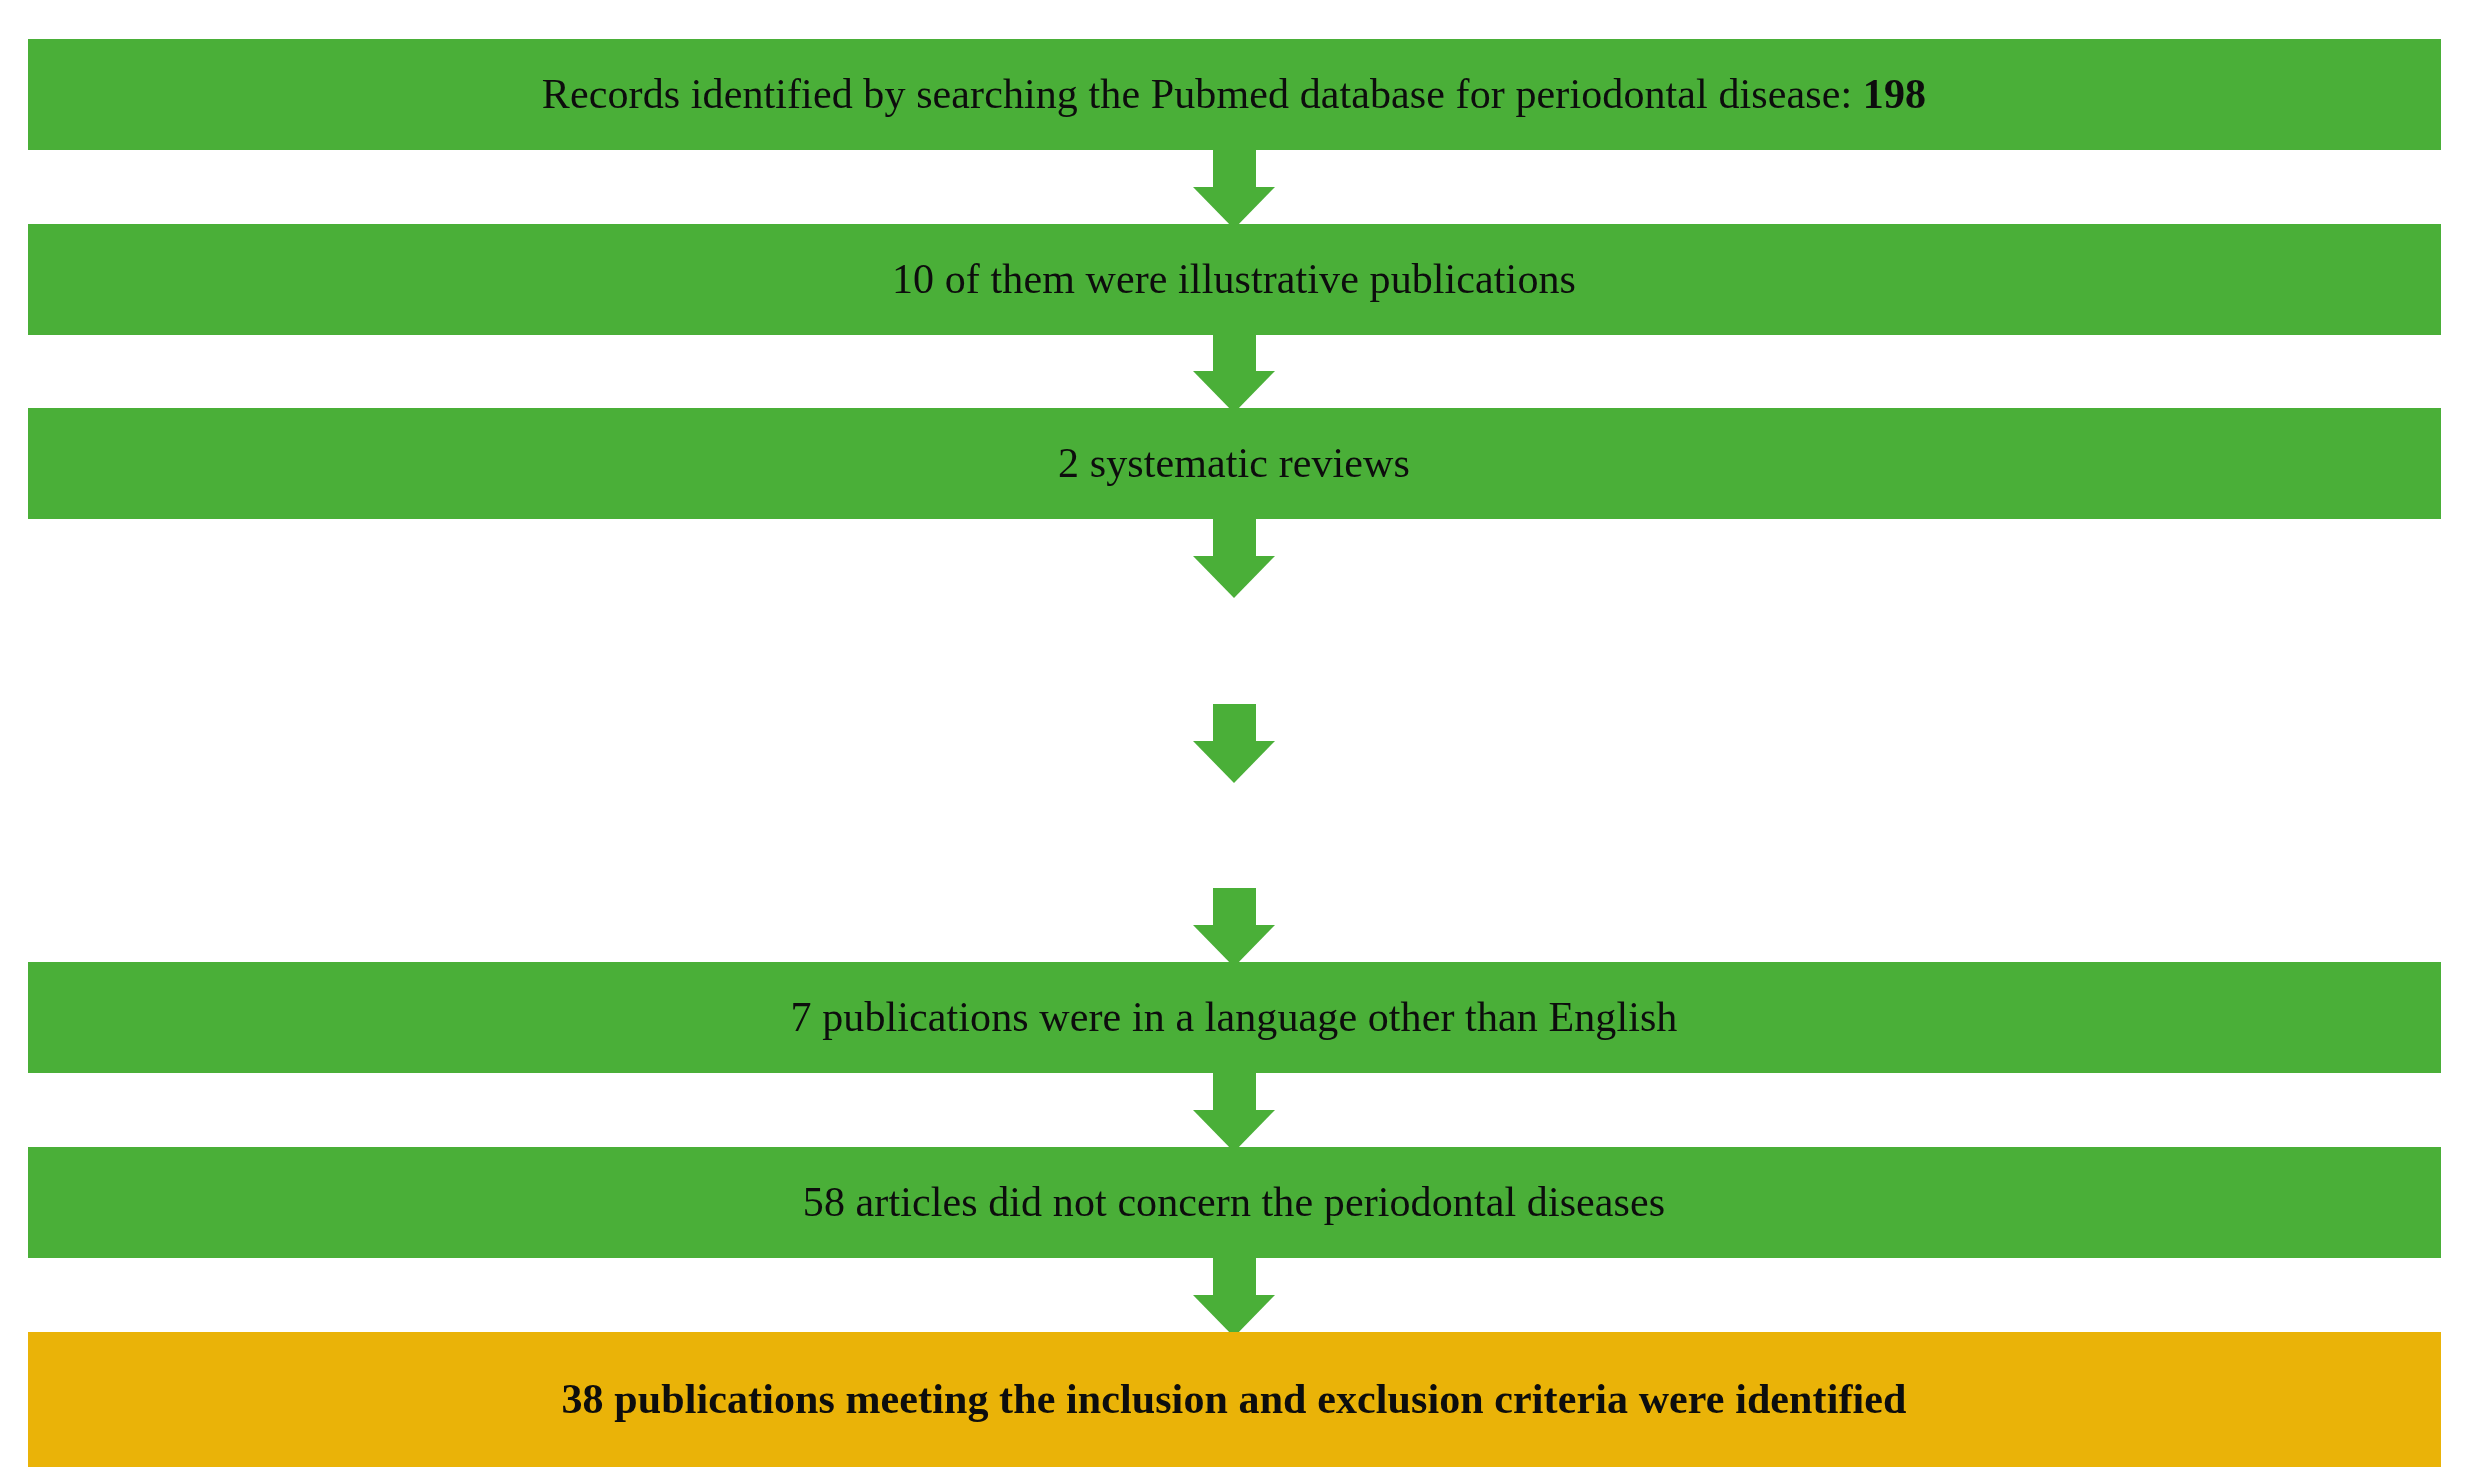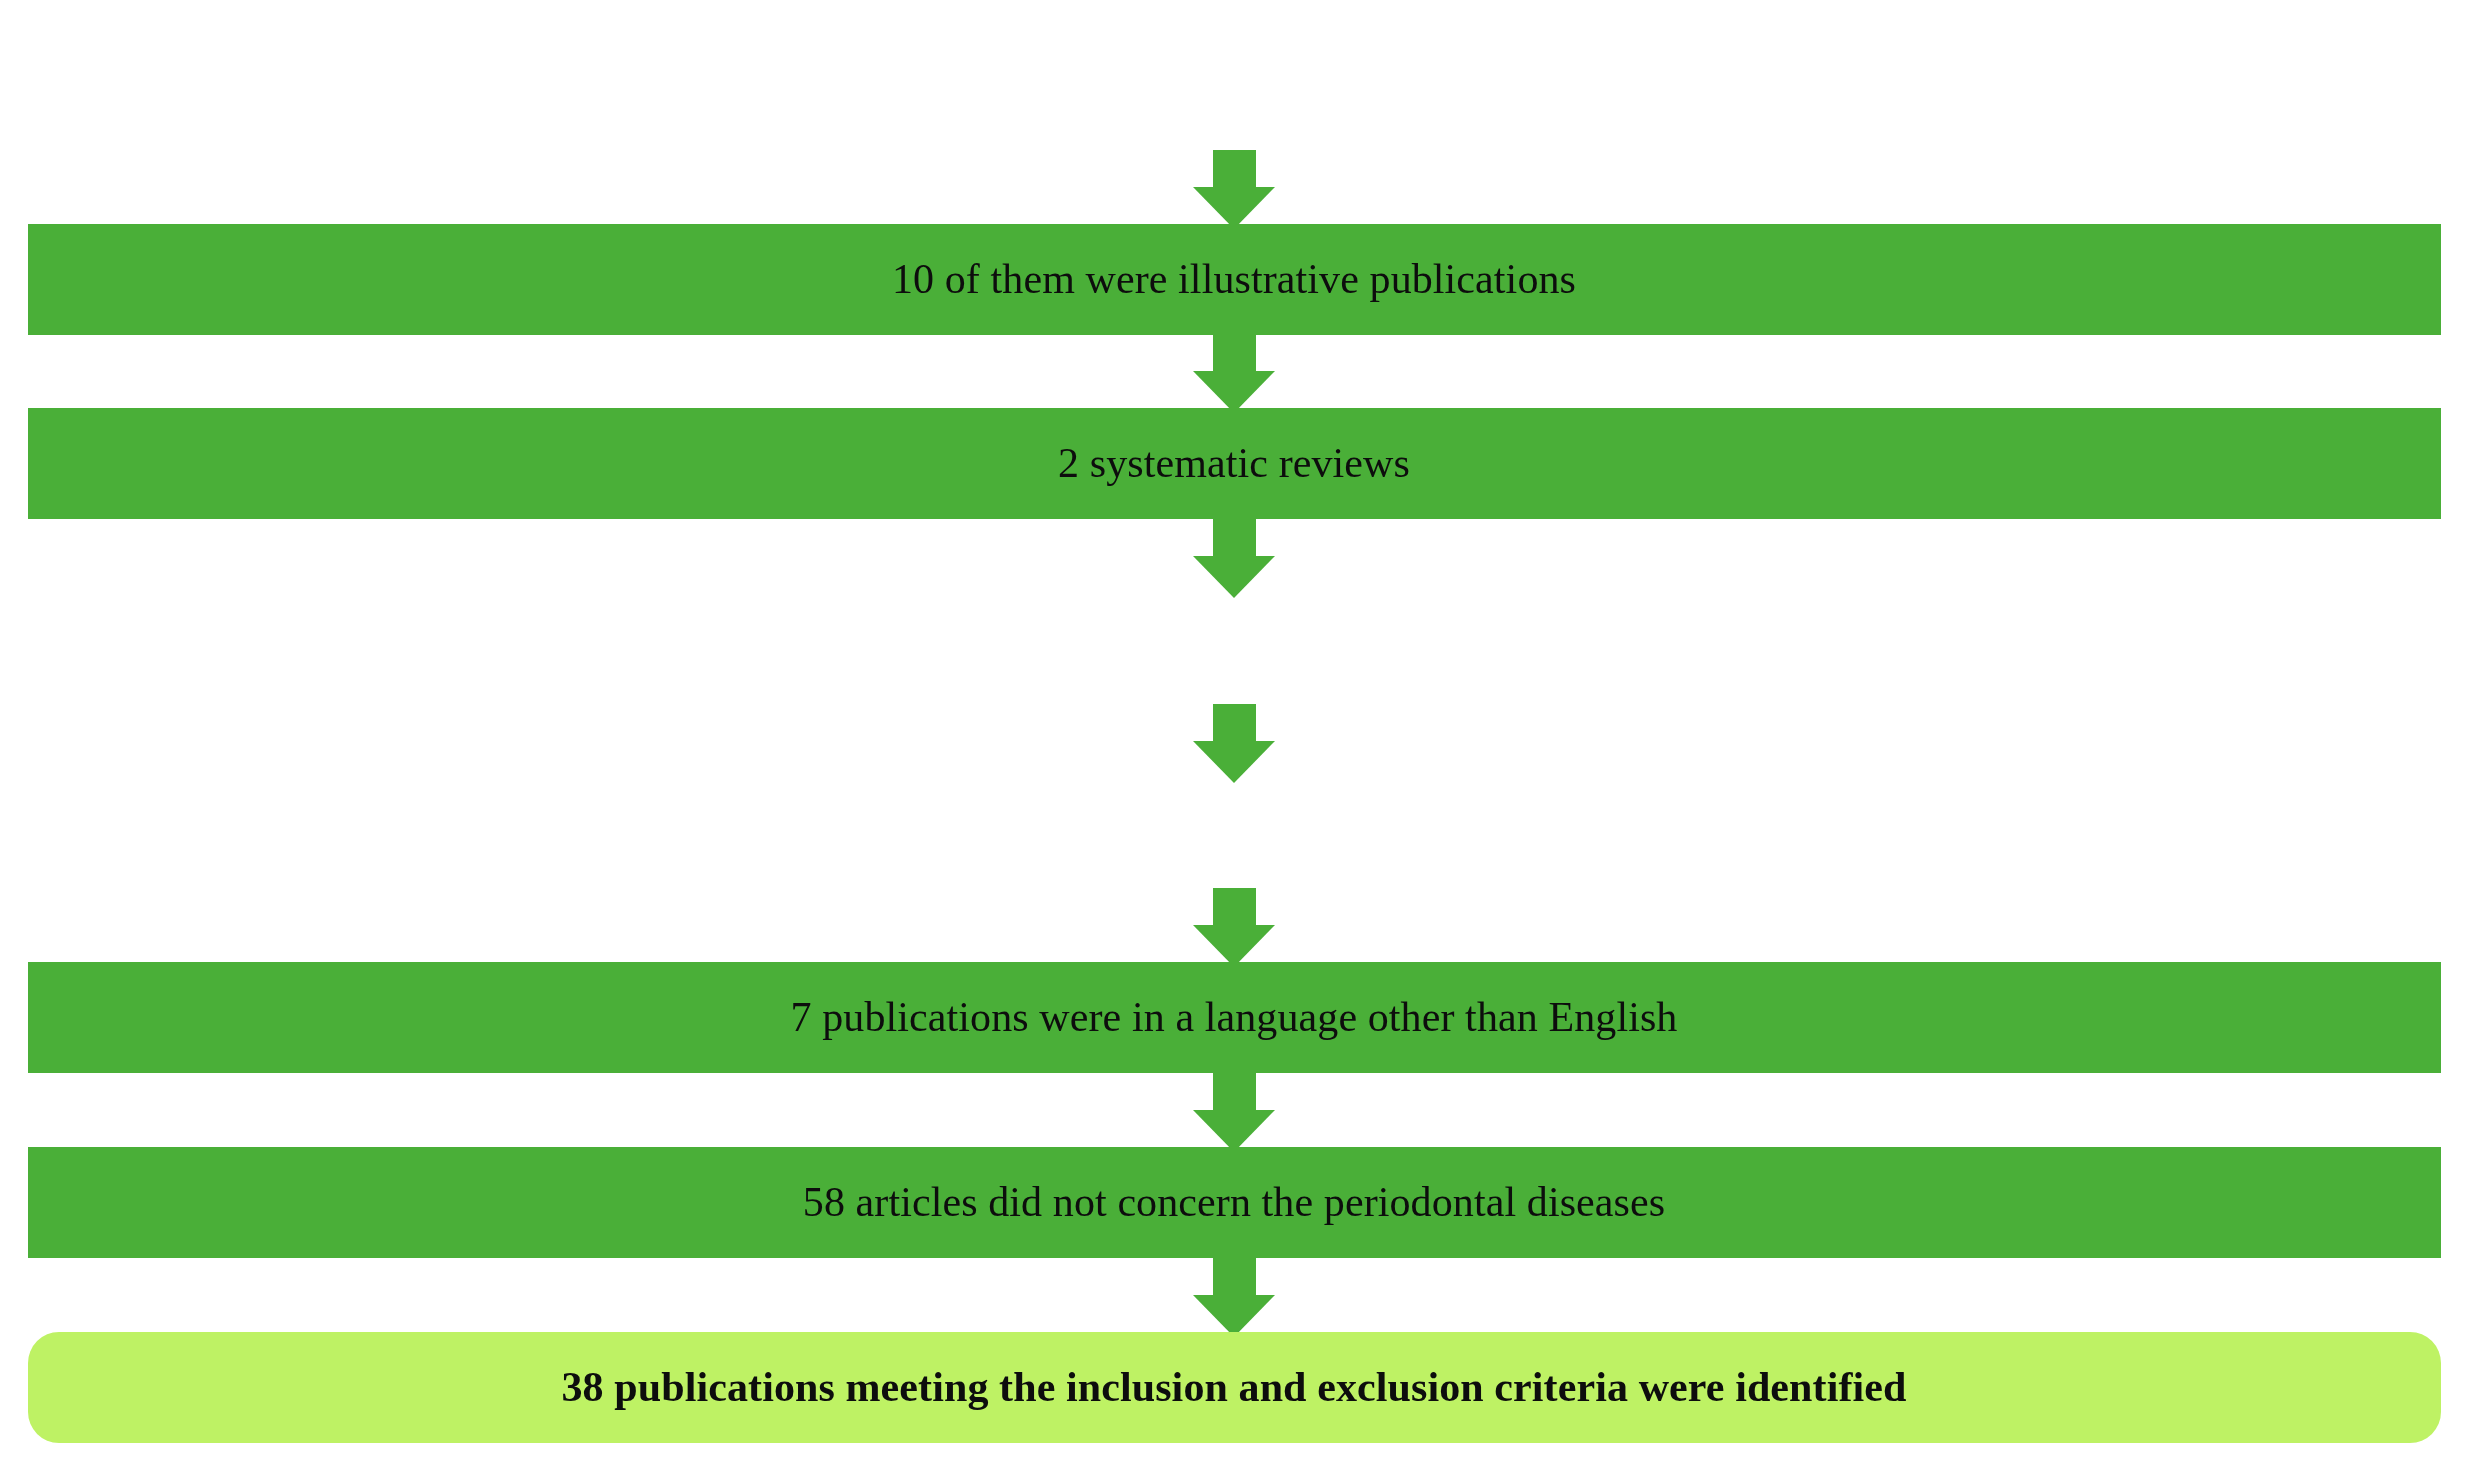--- a/index.html
+++ b/index.html
@@ -76,20 +76,23 @@
     border-top: 42px solid #4aaf38;
   }
 
   
 </style>
 </head>
 <body>
 
 <div class="flow-canvas" style="background: rgb(255, 255, 255);">
 
+<div class="flow-box" style="top: 39px; left: 27.5px; width: 2413px; height: 111px; background: rgb(74, 175, 56);">
+      <div class="flow-box-text" style="color: rgb(13, 13, 13);">Records identified by searching the Pubmed database for periodontal disease: <span class="strong">198</span></div>
+    </div>
     <div class="flow-arrow" style="left: 1234px; top: 150px; height: 78px;">
       <div class="shaft" style="height: 37px; background: rgb(74, 175, 56);"></div>
       <div class="head" style="top: 37px; border-top-color: rgb(74, 175, 56);"></div>
     </div>
     <div class="flow-box" style="top: 224px; left: 27.5px; width: 2413px; height: 111px; background: rgb(74, 175, 56);">
       <div class="flow-box-text" style="color: rgb(13, 13, 13);">10 of them were illustrative publications</div>
     </div>
     <div class="flow-arrow" style="left: 1234px; top: 334px; height: 78px;">
       <div class="shaft" style="height: 37px; background: rgb(74, 175, 56);"></div>
       <div class="head" style="top: 37px; border-top-color: rgb(74, 175, 56);"></div>
@@ -116,17 +119,17 @@
       <div class="shaft" style="height: 37px; background: rgb(74, 175, 56);"></div>
       <div class="head" style="top: 37px; border-top-color: rgb(74, 175, 56);"></div>
     </div>
     <div class="flow-box" style="top: 1147px; left: 27.5px; width: 2413px; height: 111px; background: rgb(74, 175, 56);">
       <div class="flow-box-text" style="color: rgb(13, 13, 13);">58 articles did not concern the periodontal diseases</div>
     </div>
     <div class="flow-arrow" style="left: 1234px; top: 1258px; height: 78px;">
       <div class="shaft" style="height: 37px; background: rgb(74, 175, 56);"></div>
       <div class="head" style="top: 37px; border-top-color: rgb(74, 175, 56);"></div>
     </div>
-    <div class="flow-box" style="top: 1332px; left: 27.5px; width: 2413px; height: 111px; background: #bef264; border-radius: 31px;">
+    <div class="flow-box" style="top: 1332px; left: 27.5px; width: 2413px; height: 135px; background: #eab308;">
       <div class="flow-box-text bold" style="color: rgb(13, 13, 13);">38 publications meeting the inclusion and exclusion criteria were identified</div>
     </div>
   </div>
 
 
 </body></html>

